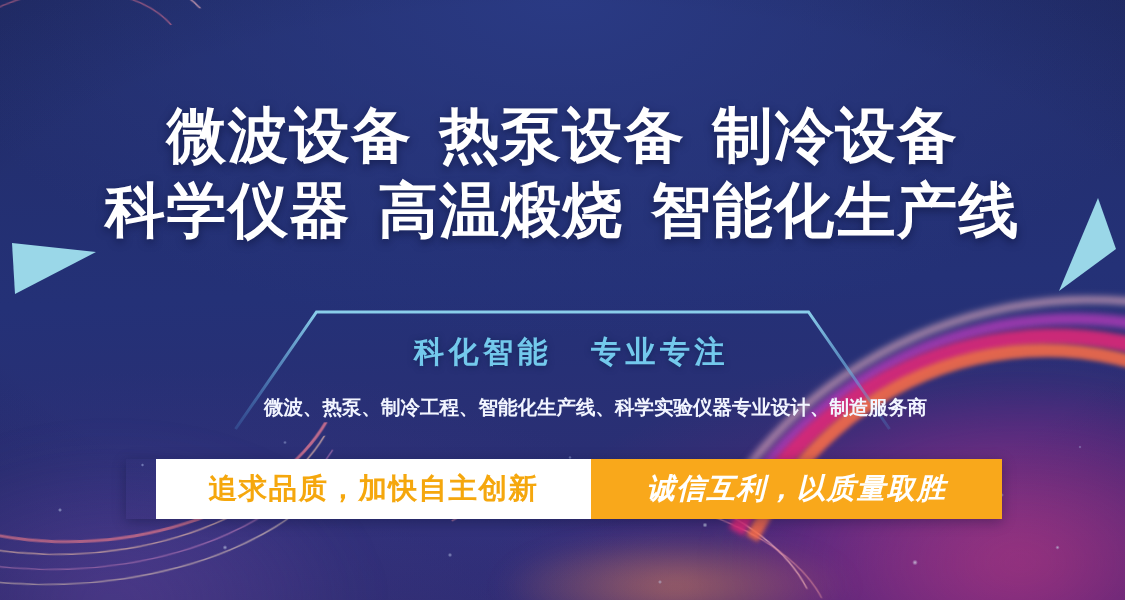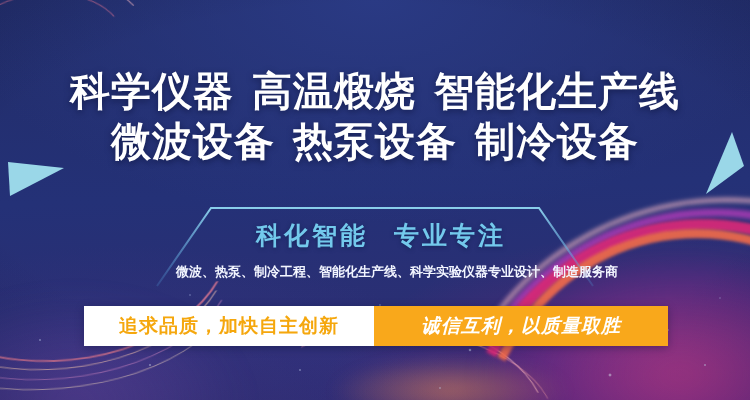--- a/index.html
+++ b/index.html
@@ -243,21 +243,21 @@
     height: 84px;
   }
   .frame-wrap svg { display: block; }
 
   .sub-cyan {
     position: absolute;
     left: 12px; right: 0;
     top: 218px;
     text-align: center;
     color: #73c9ec;
-    font-size: 25px;
+    font-size: 20px;
     font-weight: bold;
     letter-spacing: 3px;
     line-height: 34px;
     text-shadow: 0 1px 4px rgba(10,30,70,.6);
     white-space: nowrap;
     user-select: none;
   }
   .sub-cyan .gap { display: inline-block; width: 26px; }
 
   .sub-white {
@@ -289,20 +289,21 @@
     width: 290px;
     background: #ffffff;
     color: #f5a70d;
     display: flex;
     align-items: center;
     justify-content: center;
     font-size: 19px;
     font-weight: bold;
     letter-spacing: 1px;
     white-space: nowrap;
+    margin-left: 20px;
   }
   .slogan-right {
     flex: 1;
     background: #f9a81b;
     color: #ffffff;
     display: flex;
     align-items: center;
     justify-content: center;
     font-size: 19px;
     font-weight: bold;
@@ -347,22 +348,22 @@
       <polygon points="0,6 56,12 2,40" fill="#9ad7e8"></polygon>
     </svg>
   </div>
   <div class="tri tri-right" style="left:700px; top:132px;">
     <svg width="46" height="70" viewBox="0 0 46 70">
       <polygon points="32,0 44,34 6,62" fill="#9ad7e8"></polygon>
     </svg>
   </div>
 
   <div class="headline">
+    <div class="headline-line"><span>微波设备</span><span class="gap"></span><span>热泵设备</span><span class="gap"></span><span>制冷设备</span></div>
     <div class="headline-line"><span>科学仪器</span><span class="gap"></span><span>高温煅烧</span><span class="gap"></span><span>智能化生产线</span></div>
-    <div class="headline-line"><span>微波设备</span><span class="gap"></span><span>热泵设备</span><span class="gap"></span><span>制冷设备</span></div>
   </div>
 
   <div class="frame-wrap">
     <svg width="440" height="84" viewBox="0 0 440 84">
       <defs>
         <linearGradient id="fgrad" x1="0" y1="0" x2="0" y2="1">
           <stop offset="0%" stop-color="#8fd6f0" stop-opacity="0.95"></stop>
           <stop offset="100%" stop-color="#4b8fd0" stop-opacity="0.25"></stop>
         </linearGradient>
       </defs>

